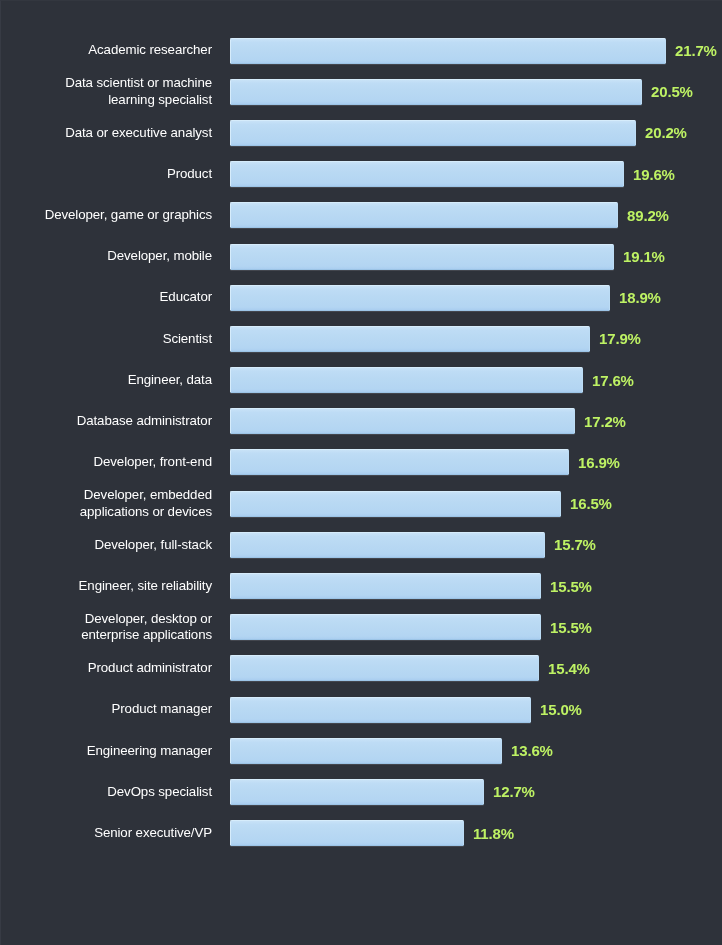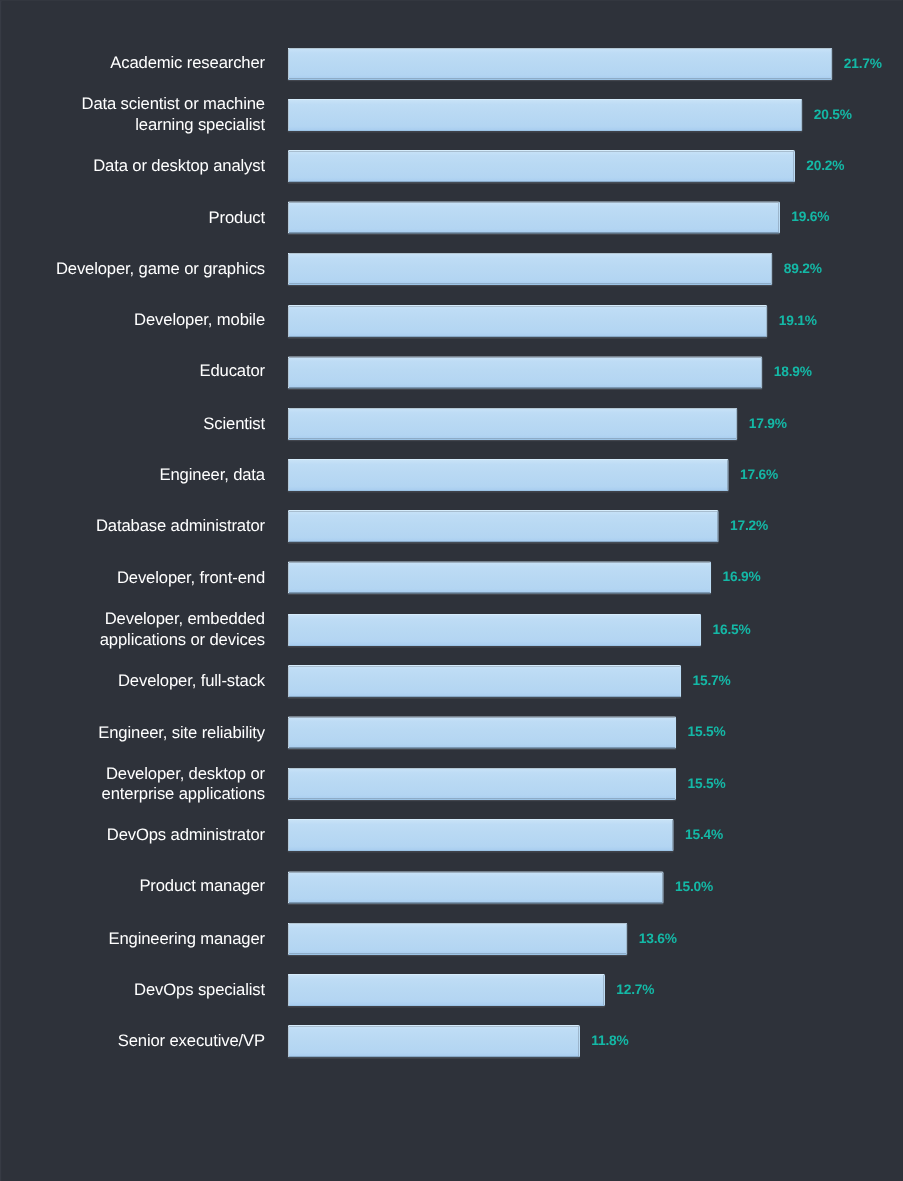--- a/index.html
+++ b/index.html
@@ -63,22 +63,22 @@
                 #b3d5f2 88%,
                 #aacef0 100%);
     border: 1px solid #d6ecfb;
     border-bottom-color: #9cc4e6;
     border-right-color: #bcdcf5;
     box-sizing: border-box;
     border-radius: 1.5px;
     box-shadow: 0 1px 0 rgba(255,255,255,0.10);
   }
   .bar-value {
-    color: #14b8a6;
-    font-size: 11px;
+    color: #bef264;
+    font-size: 15px;
     font-weight: 700;
     margin-left: 9px;
     white-space: nowrap;
     letter-spacing: -0.15px;
   }
 </style>
 </head>
 <body>
 
 <div id="chart-root">
@@ -92,21 +92,21 @@
       </div>
       <div class="row">
         <div class="row-label">Data scientist or machine
 learning specialist</div>
         <div class="bar-zone">
           <div class="bar" style="width: 412px;"></div>
           <div class="bar-value">20.5%</div>
         </div>
       </div>
       <div class="row">
-        <div class="row-label">Data or desktop analyst</div>
+        <div class="row-label">Data or executive analyst</div>
         <div class="bar-zone">
           <div class="bar" style="width: 406px;"></div>
           <div class="bar-value">20.2%</div>
         </div>
       </div>
       <div class="row">
         <div class="row-label">Product</div>
         <div class="bar-zone">
           <div class="bar" style="width: 394px;"></div>
           <div class="bar-value">19.6%</div>
@@ -185,21 +185,21 @@
       </div>
       <div class="row">
         <div class="row-label">Developer, desktop or
 enterprise applications</div>
         <div class="bar-zone">
           <div class="bar" style="width: 311px;"></div>
           <div class="bar-value">15.5%</div>
         </div>
       </div>
       <div class="row">
-        <div class="row-label">DevOps administrator</div>
+        <div class="row-label">Product administrator</div>
         <div class="bar-zone">
           <div class="bar" style="width: 309px;"></div>
           <div class="bar-value">15.4%</div>
         </div>
       </div>
       <div class="row">
         <div class="row-label">Product manager</div>
         <div class="bar-zone">
           <div class="bar" style="width: 301px;"></div>
           <div class="bar-value">15.0%</div>

